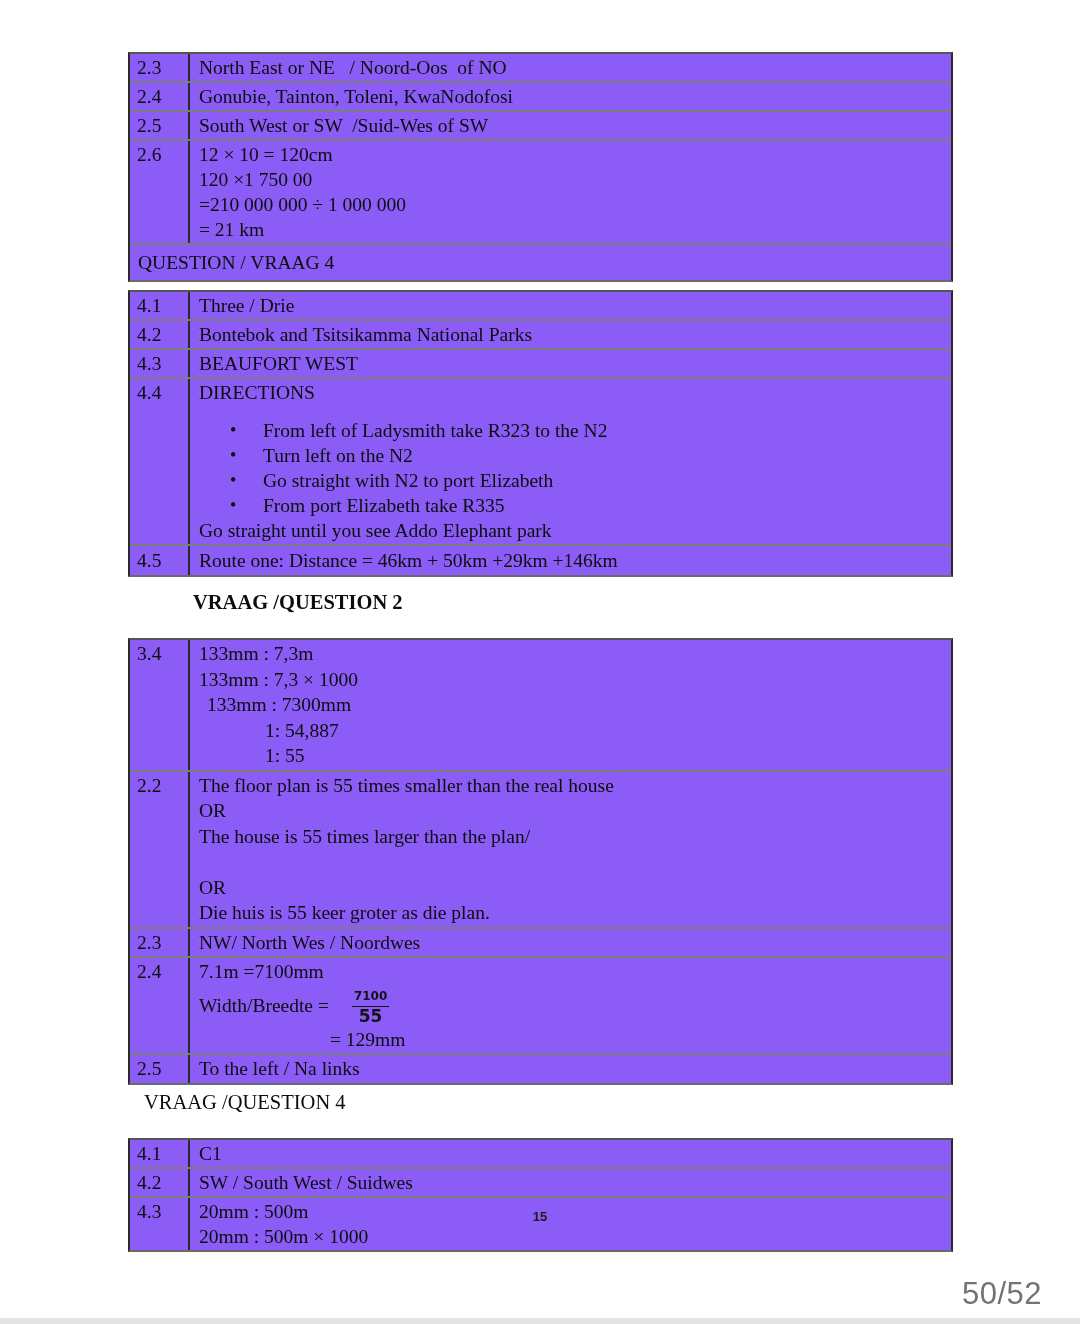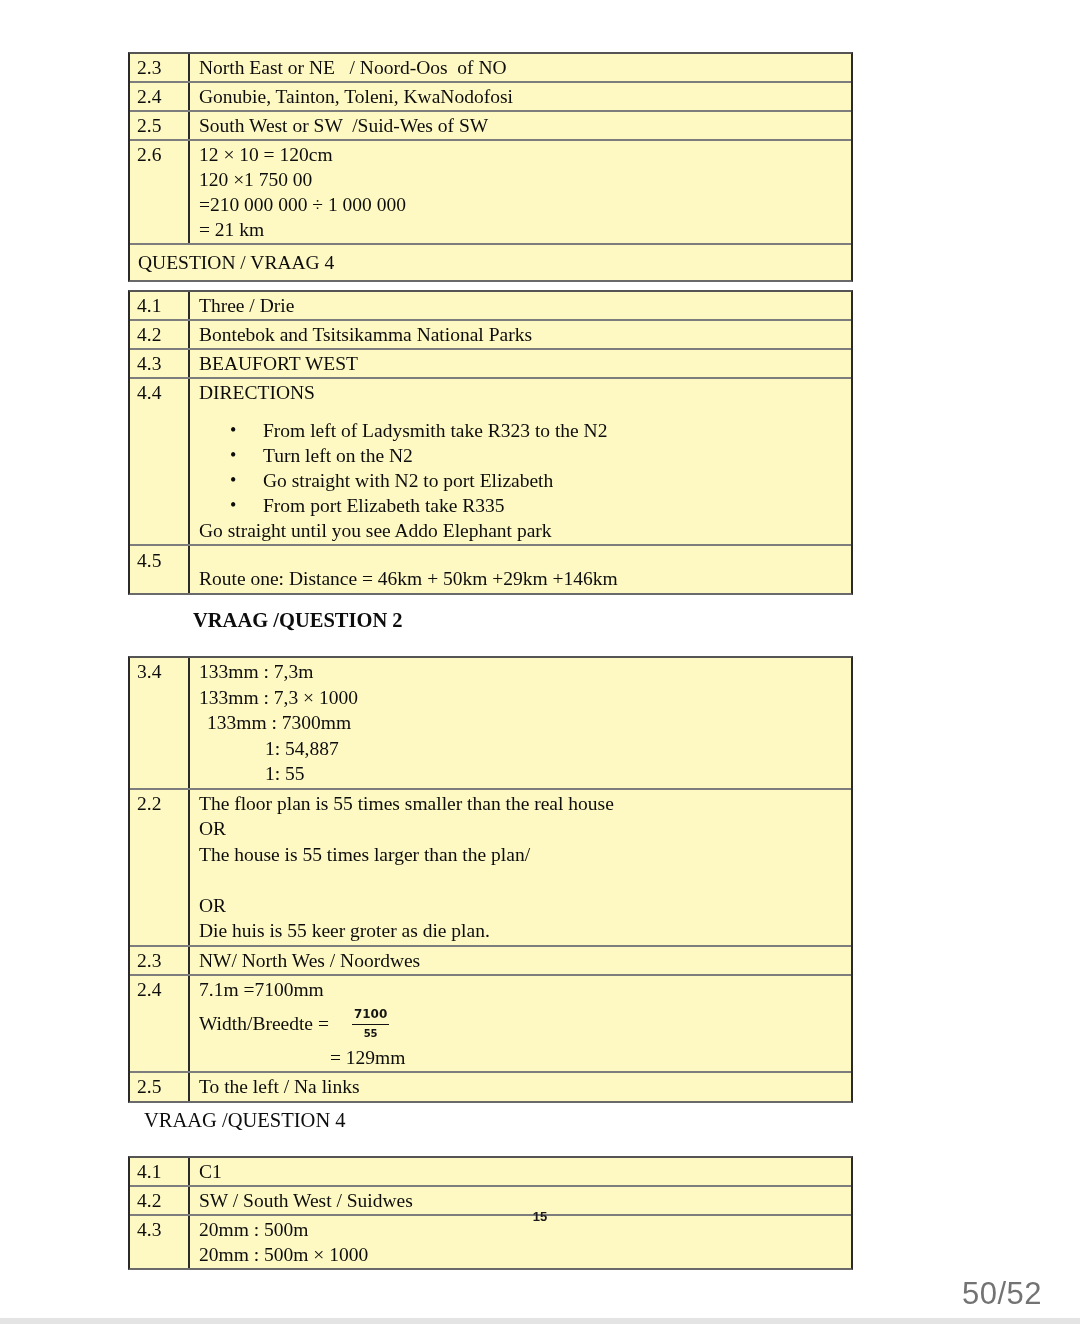--- a/index.html
+++ b/index.html
@@ -9,27 +9,27 @@
     height: 1324px;
     background: #ffffff;
     overflow: hidden;
     font-family: "Liberation Serif", "DejaVu Serif", serif;
     color: #0d0d0d;
     font-size: 19.5px;
   }
   .content { position: absolute; top: 52px; left: 128px; width: 825px; }
 
   .tbl {
-    width: 725px;
+    width: 825px;
     box-sizing: border-box;
     border-left: 2px solid #2a2a2a;
     border-right: 2px solid #2a2a2a;
     border-top: 2px solid #555555;
     border-bottom: 2px solid #6a6a6a;
-    background: #fef9c3;
+    background: #8b5cf6;
   }
   .trow { display: flex; border-top: 2px solid #7d7d7d; }
   .trow:first-child { border-top: none; }
   .num {
     flex: 0 0 60px;
     width: 60px;
     box-sizing: border-box;
     border-right: 2px solid #2a2a2a;
     padding: 1px 0 1px 7px;
     line-height: 25px;
@@ -56,21 +56,21 @@
   .frac {
     display: inline-flex;
     flex-direction: column;
     align-items: center;
     margin-left: 7px;
     font-family: "DejaVu Sans", sans-serif;
     font-weight: 600;
     color: #141414;
   }
   .fnum { font-size: 12px; line-height: 17px; border-bottom: 1.6px solid #111111; padding: 0 2px 1px 2px; }
-  .fden { font-size: 10px; line-height: 16px; padding-top: 1px; }
+  .fden { font-size: 17px; line-height: 16px; padding-top: 1px; }
 
   .h-q2 { margin: 13px 0 24px 65px; font-weight: bold; font-size: 20.5px; line-height: 24px; white-space: pre-wrap; }
   .h-q4 { margin: 5px 0 0 16px; font-weight: normal; font-size: 20.5px; line-height: 24px; white-space: pre-wrap; }
   .gap24 { height: 24px; }
 
   .page-num {
     position: absolute;
     top: 1209px;
     left: 0;
     width: 100%;
@@ -178,21 +178,21 @@
           </div>
           <div class="bullet-line">
             <span class="bdot">•</span>
             <span class="btext">From port Elizabeth take R335</span>
           </div>
           <div class="cell-line">Go straight until you see Addo Elephant park</div>
         </div>
       </div>
       <div class="trow">
         <div class="num" style="padding-top:2px;padding-bottom:2px;">4.5</div>
-        <div class="cell" style="padding-top:20px;padding-bottom:2px;">
+        <div class="cell" style="padding-top:2px;padding-bottom:2px;">
             <div class="cell-line">Route one: Distance = 46km + 50km +29km +146km</div>
           </div>
       </div>
     </div>
 
     <div class="h-q2">VRAAG /QUESTION 2</div>
 
     <div class="tbl tall">
       <div class="trow">
         <div class="num">3.4</div>

